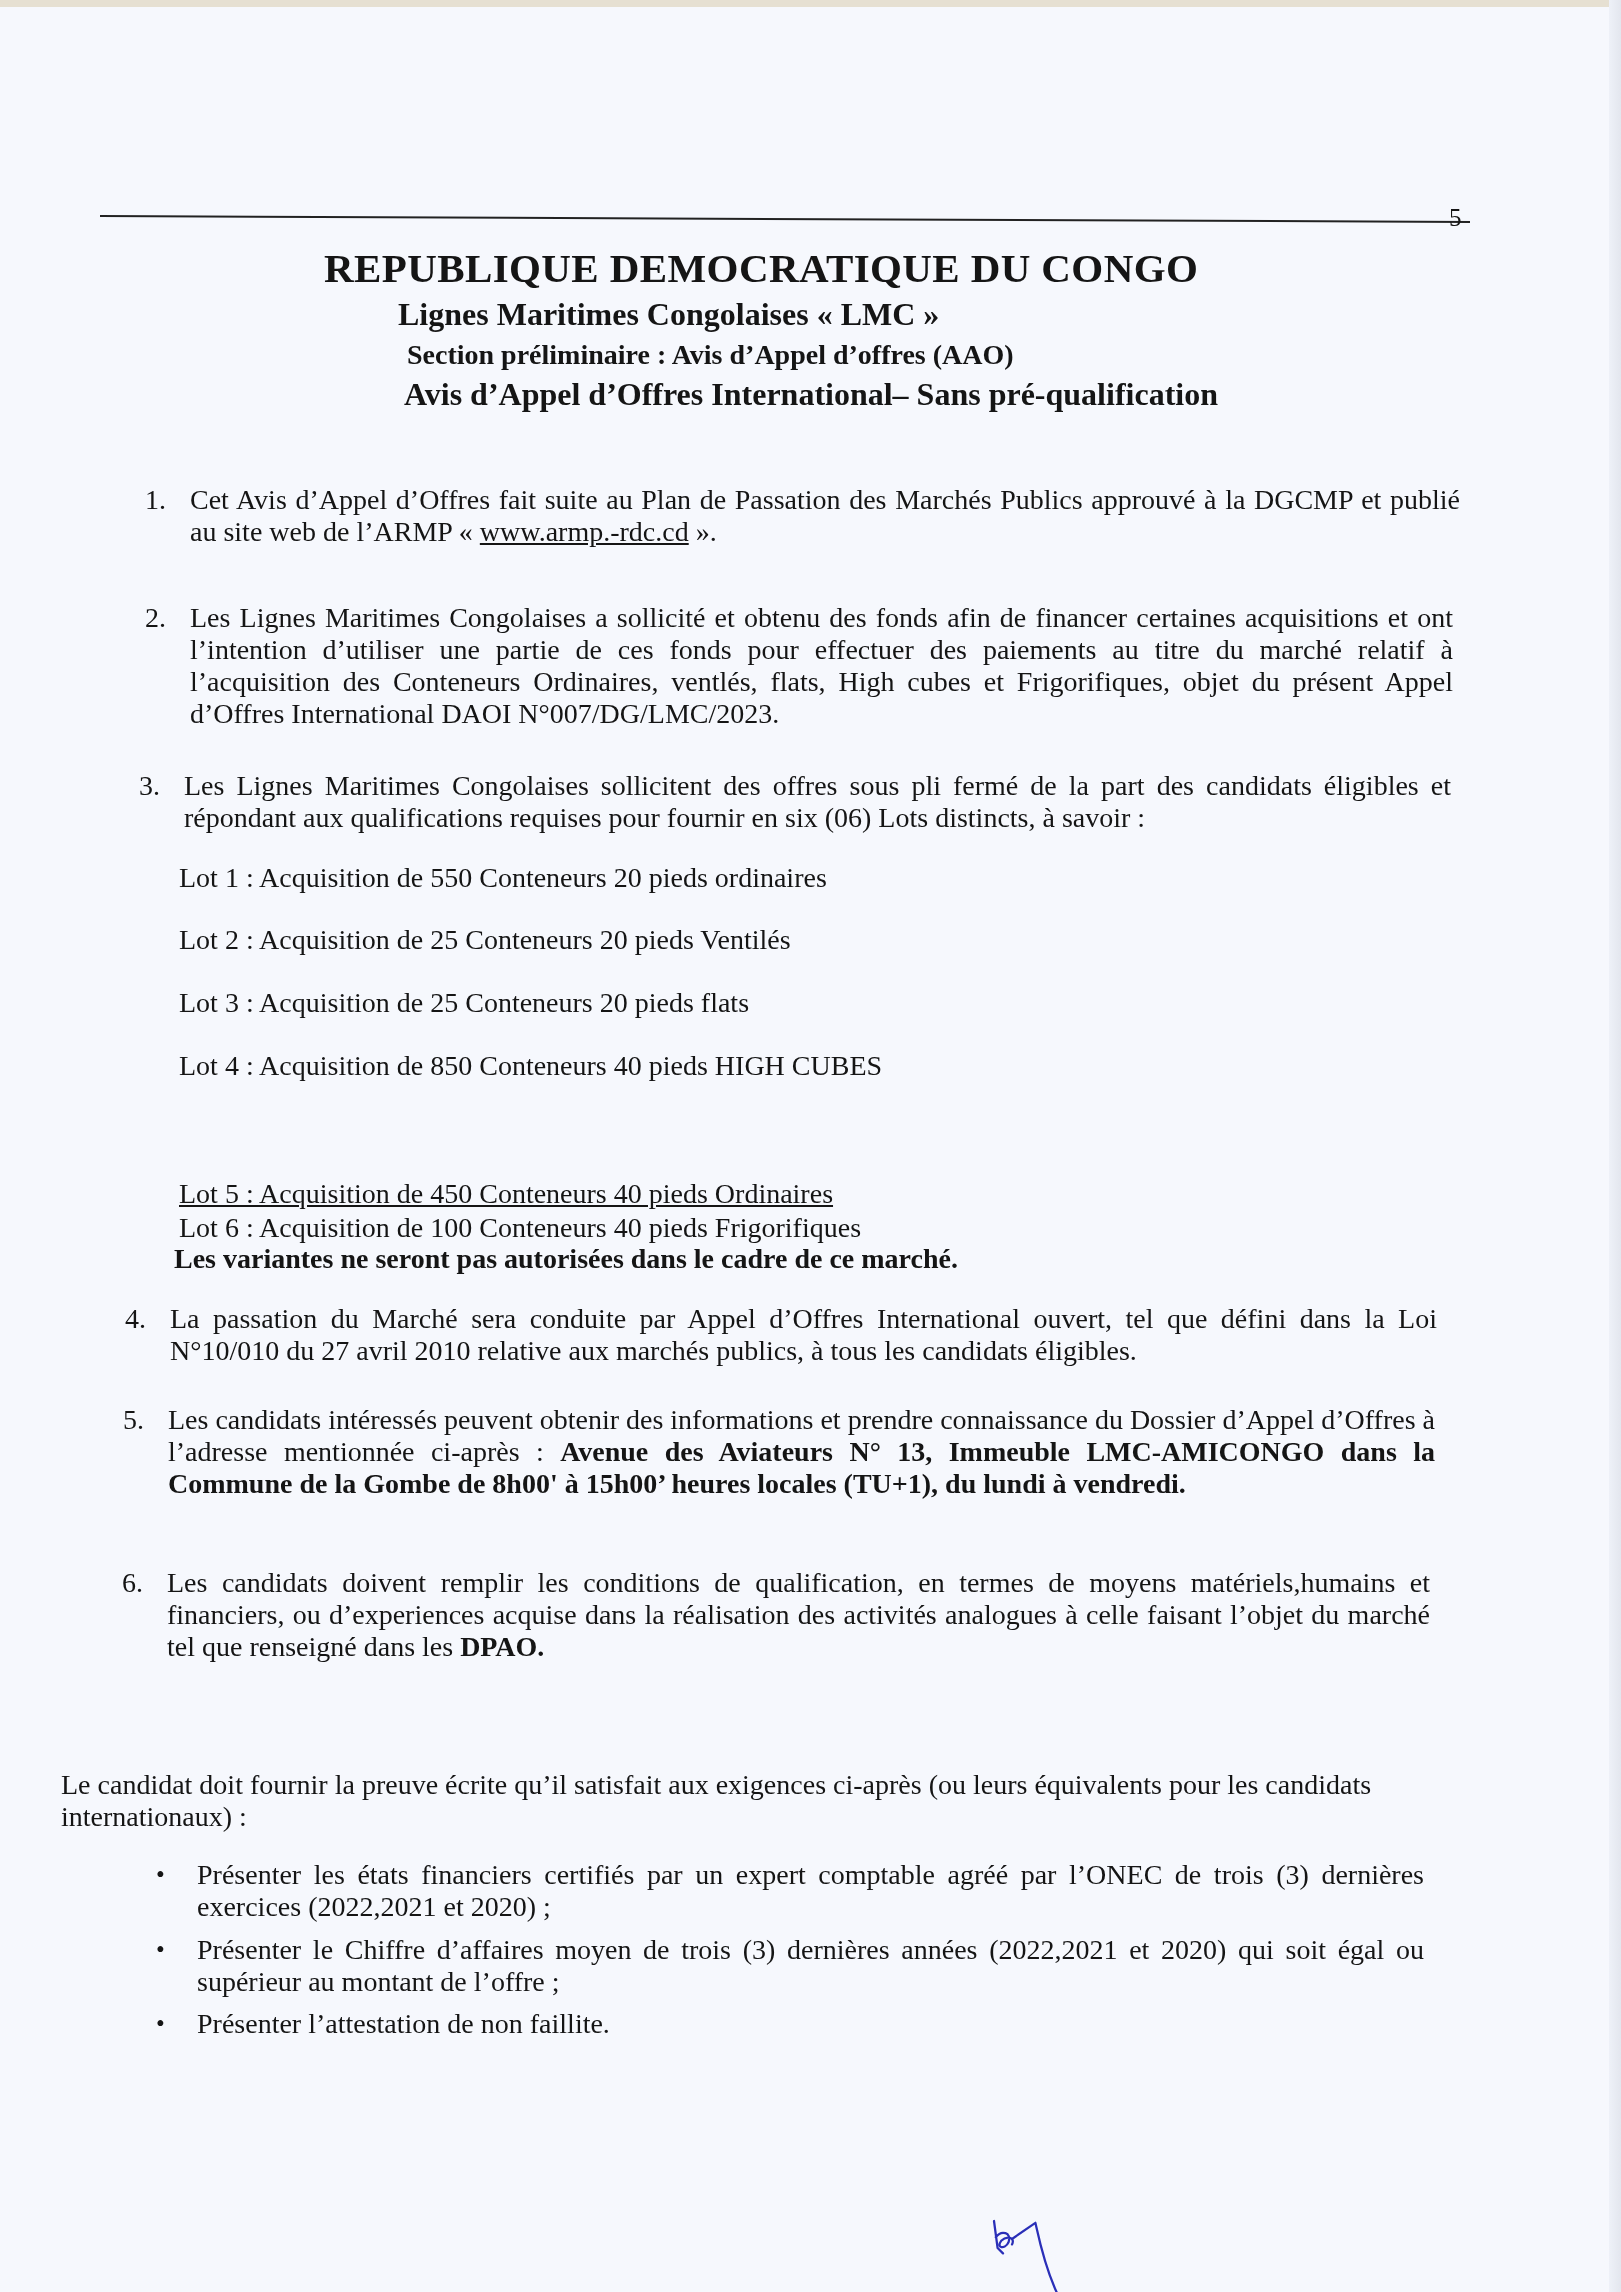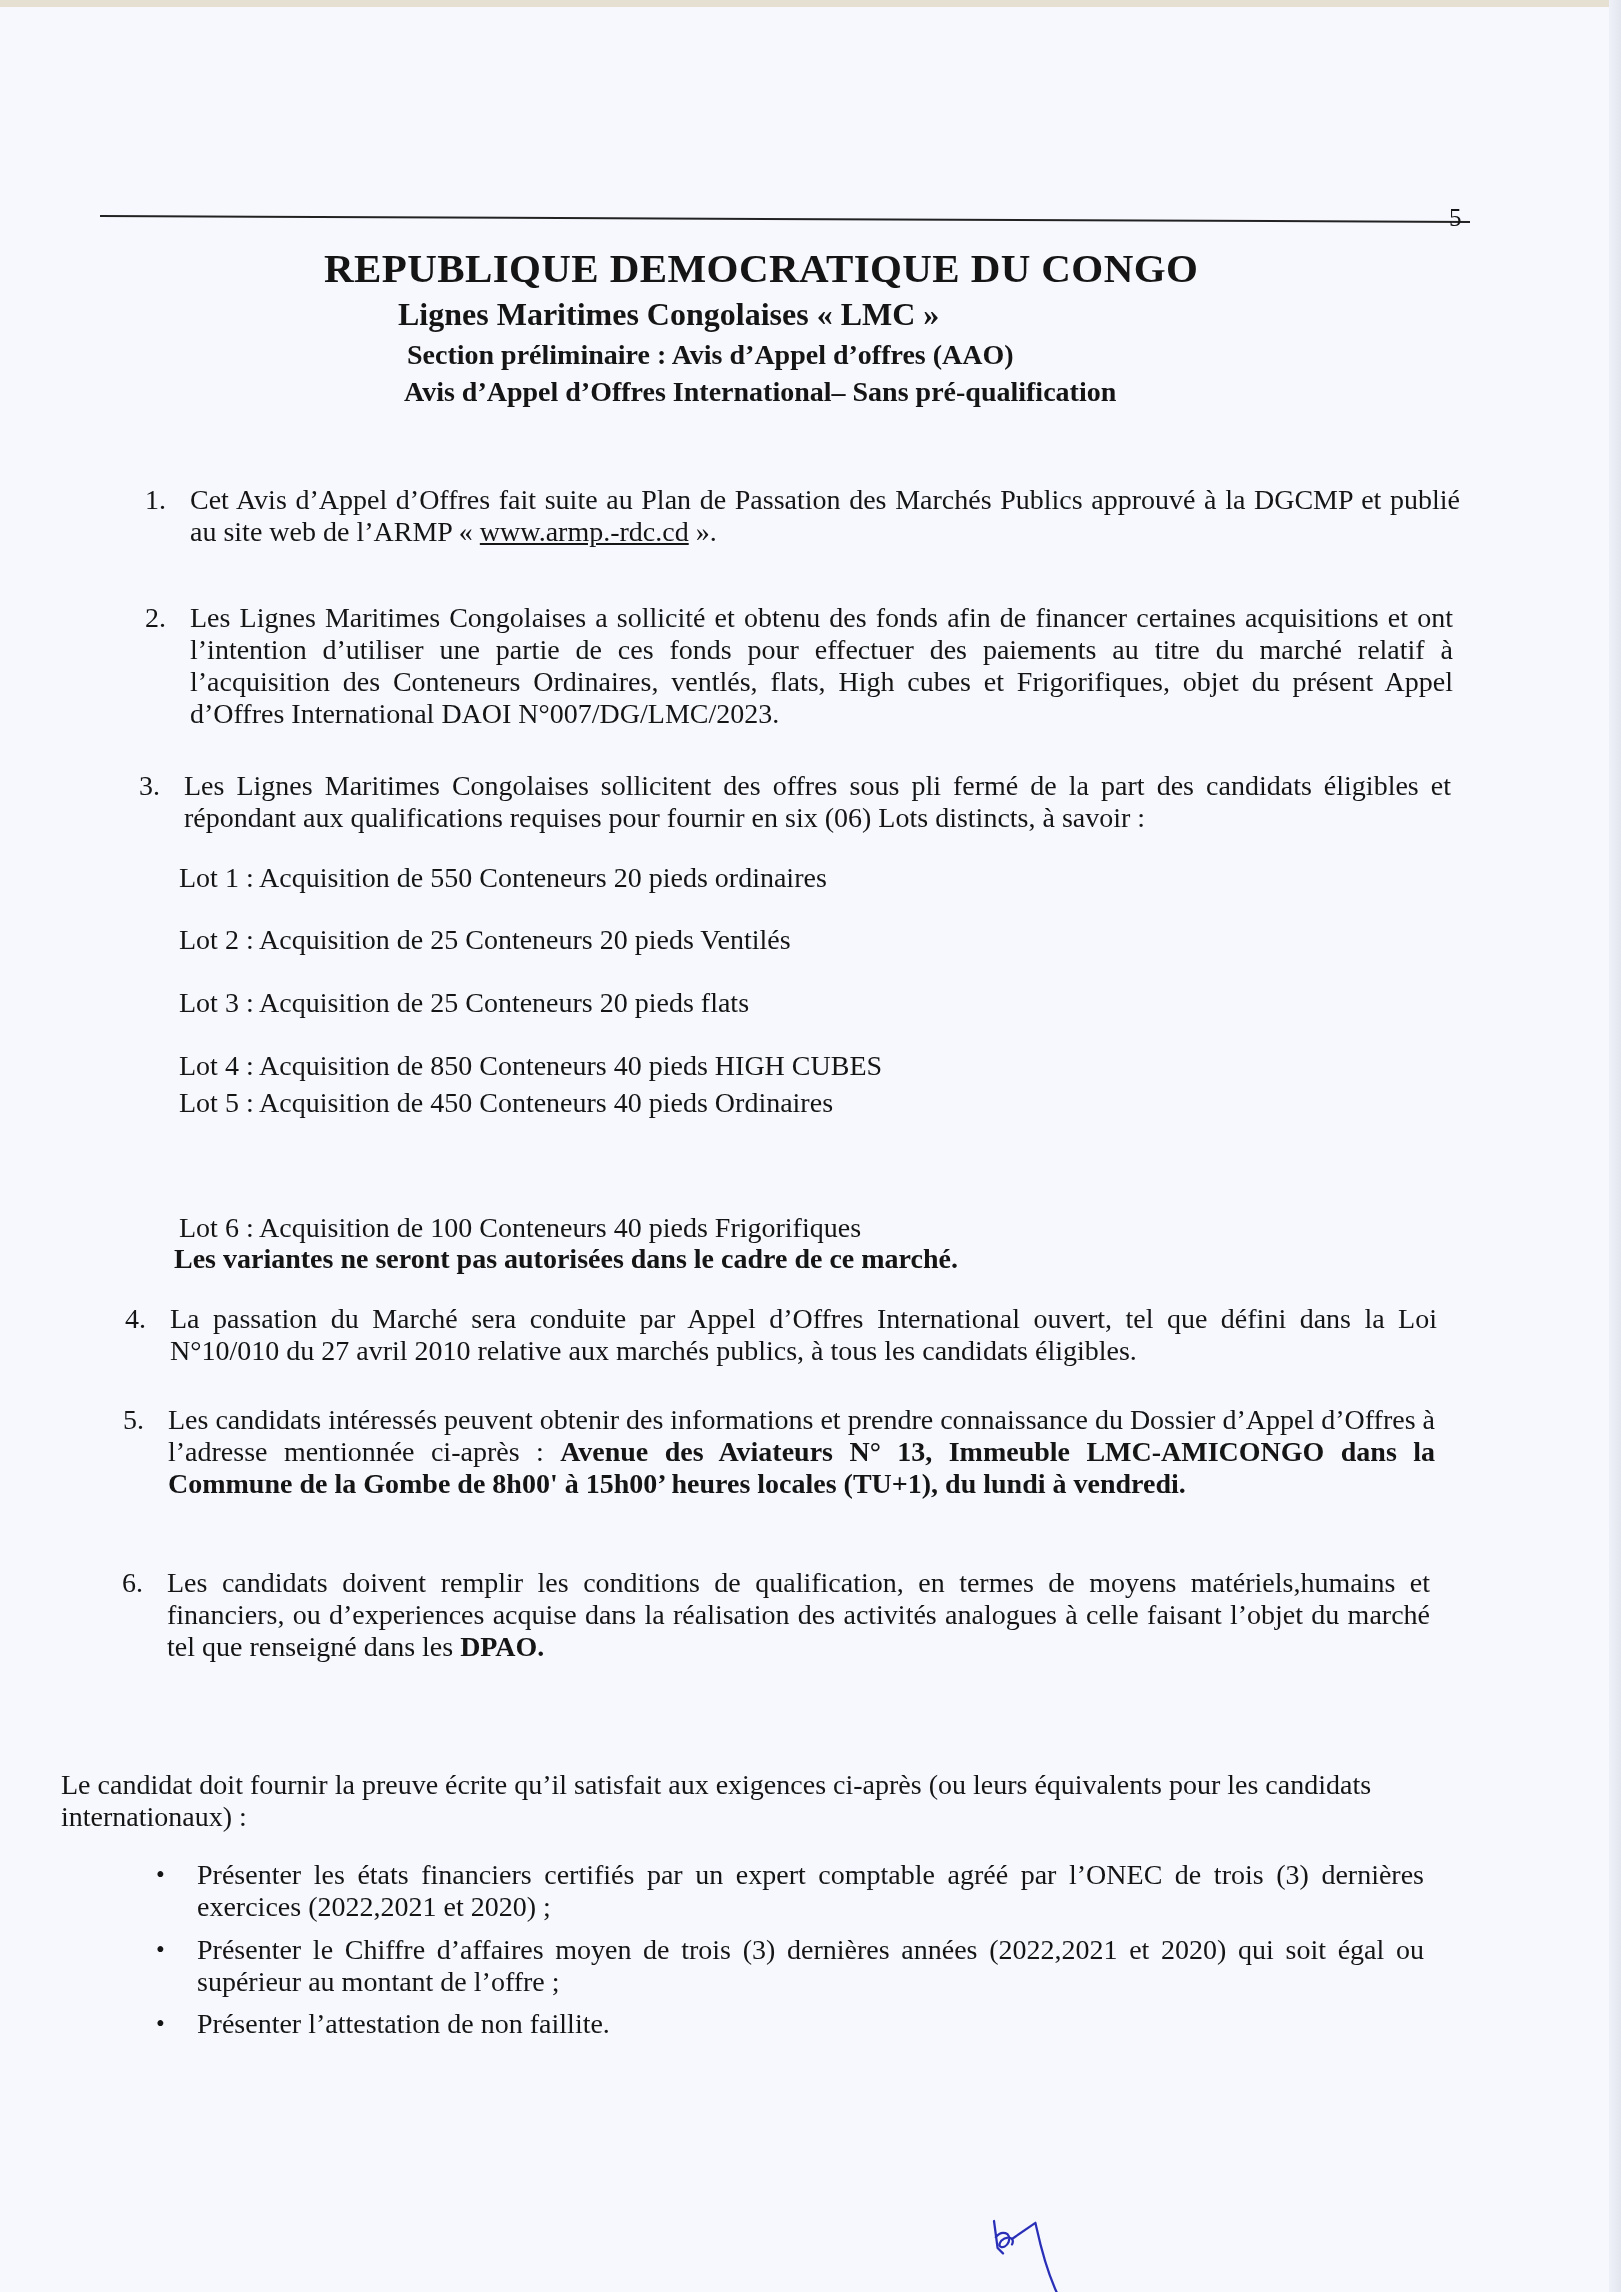--- a/index.html
+++ b/index.html
@@ -10,21 +10,21 @@
     color: #151515;
   }
   .scan-edge-top { position: absolute; left: 0; top: 0; width: 1621px; height: 7.2px; background: #e6e0d2; }
   .scan-edge-right { position: absolute; right: 0; top: 0; width: 12.5px; height: 2293px; background: linear-gradient(to right, #eef1f8, #e3e6ee); }
   .page { position: absolute; left: 0; top: 0; width: 1621px; height: 2293px; }
   .hr-line { position: absolute; left: 100px; top: 215px; width: 1370px; height: 0; border-top: 2.2px solid #222; transform: rotate(0.25deg); transform-origin: left; }
   .page-number { position: absolute; left: 1449px; top: 204px; font-size: 25px; }
   .h1 { position: absolute; left: 324px; top: 244px; font-size: 41px; font-weight: bold; letter-spacing: 0.4px; }
   .h2 { position: absolute; left: 398px; top: 296px; font-size: 32px; font-weight: bold; }
   .h3 { position: absolute; left: 407px; top: 339px; font-size: 28px; font-weight: bold; }
-  .h4 { position: absolute; left: 404px; top: 376px; font-size: 28px; font-weight: bold; }
+  .h4 { position: absolute; left: 404px; top: 376px; font-size: 32px; font-weight: bold; }
   .h5 { position: absolute; left: 522px; top: 412px; font-size: 33px; }
   .para { position: absolute; font-size: 28px; line-height: 32px; text-align: justify; }
   .para .num { position: absolute; left: -45px; top: 0; }
   .bold { font-weight: bold; }
   .link { text-decoration: underline; }
   .lot { position: absolute; left: 179px; font-size: 28px; }
   .variantes { position: absolute; left: 174px; top: 1243px; font-size: 28px; font-weight: bold; }
   .condition-heading { position: absolute; left: 206px; top: 1705px; font-size: 28px; font-weight: bold; }
   .condition-heading .arrow { display: inline-block; width: 36px; font-size: 23px; }
   .condition-heading .label { text-decoration: underline; text-decoration-thickness: 2.7px; }
@@ -61,21 +61,21 @@
 
   <div class="para" style="left:184px; top:770px; width:1267px;">
     <span class="num">3.</span>
     <span>Les Lignes Maritimes Congolaises sollicitent des offres sous pli fermé de la part des candidats éligibles et répondant aux qualifications requises pour fournir en six  (06) Lots distincts, à savoir :</span>
   </div>
 
   <div class="lot" style="top:862px;">Lot 1 : Acquisition de 550 Conteneurs 20 pieds ordinaires</div>
   <div class="lot" style="top:924px;">Lot 2 : Acquisition de 25 Conteneurs 20 pieds Ventilés</div>
   <div class="lot" style="top:987px;">Lot 3 : Acquisition de 25 Conteneurs 20 pieds flats</div>
   <div class="lot" style="top:1050px;">Lot 4 : Acquisition de 850 Conteneurs 40 pieds HIGH CUBES</div>
-  <div class="lot" style="top:1087px;">Lot 5 : Acquisition de 450 Conteneurs 40 pieds Ordinaires</div>
+  <div class="lot" style="top:1178px;text-decoration:underline;">Lot 5 : Acquisition de 450 Conteneurs 40 pieds Ordinaires</div>
   <div class="lot" style="top:1178px;margin-top:34px;">Lot 6 : Acquisition de 100 Conteneurs 40 pieds Frigorifiques</div>
 
   <div class="variantes">Les variantes ne seront pas autorisées dans le cadre de ce marché.</div>
 
   <div class="para" style="left:170px; top:1303px; width:1267px;">
     <span class="num">4.</span>
     <span>La passation du Marché sera conduite par Appel d’Offres International ouvert, tel que défini dans la Loi N°10/010 du 27 avril 2010 relative aux marchés publics, à tous les candidats éligibles.</span>
   </div>
 
   <div class="para" style="left:168px; top:1404px; width:1267px;">

